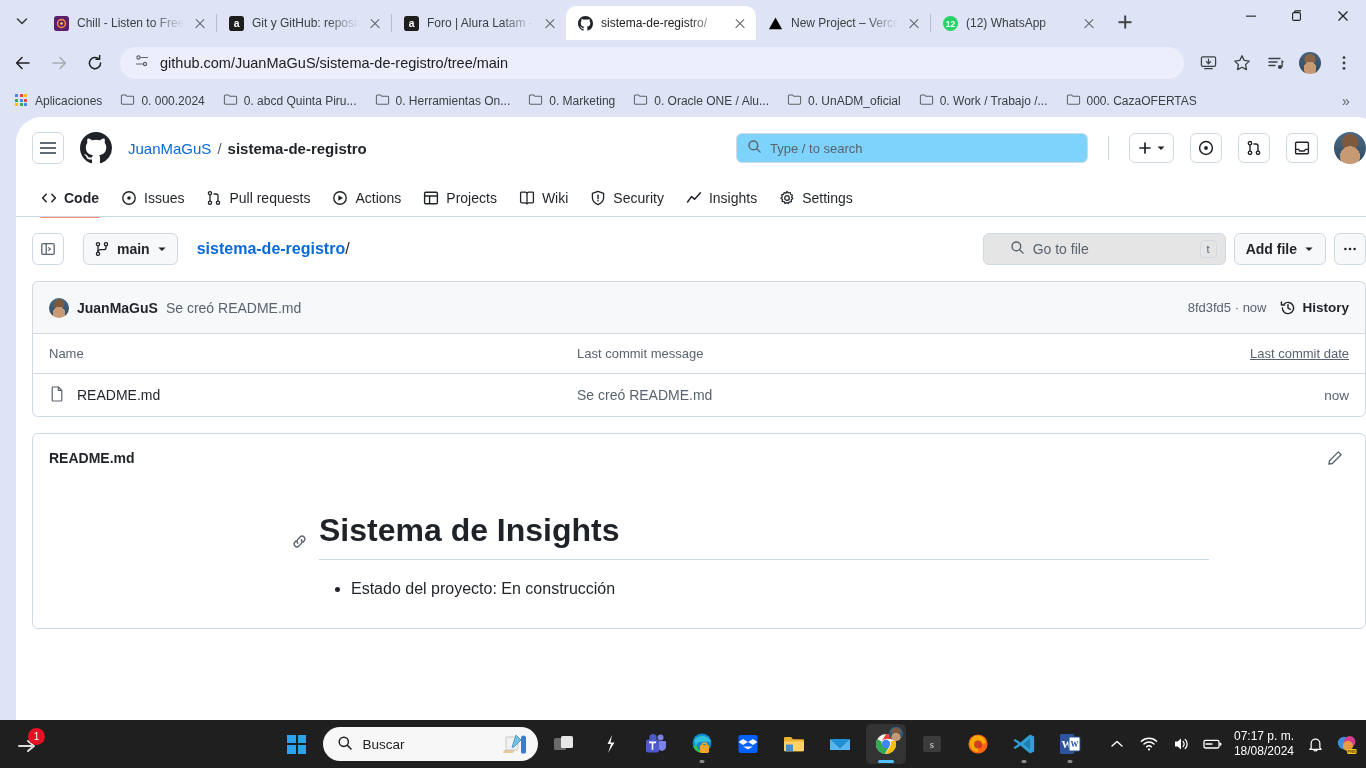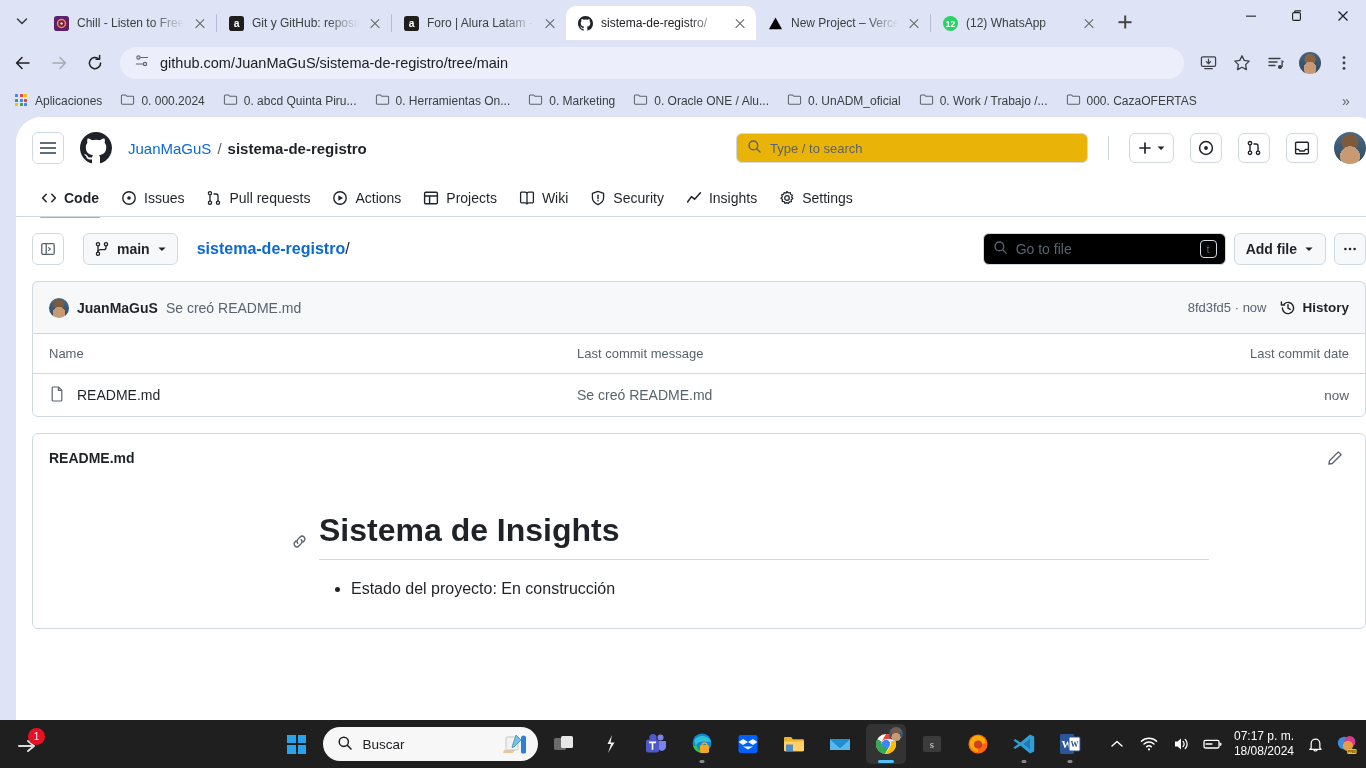--- a/index.html
+++ b/index.html
@@ -90,21 +90,21 @@
   .hamburger { width: 32px; height: 32px; border: 1px solid #d1d9e0; border-radius: 6px; display:flex; align-items:center; justify-content:center; flex:0 0 auto; }
   .hamburger i { display:block; width:16px; height:1.6px; background:#636c76; box-shadow: 0 5px 0 #636c76, 0 -5px 0 #636c76; }
   .gh-logo { width: 32px; height: 32px; flex:0 0 auto; }
   .crumbs { display:flex; align-items:center; gap:6px; font-size: 15px; }
   .crumb-owner { color: #0969da; }
   .crumb-sep { color: #59636e; }
   .crumb-repo { color: #1f2328; font-weight: 600; }
 
   .gh-search {
     margin-left: auto; width: 352px; height: 30px; border: 1px solid #d1d9e0; border-radius: 6px;
-    display:flex; align-items:center; gap:8px; padding: 0 10px; color: #59636e; font-size: 13px; background:#eab308;
+    display:flex; align-items:center; gap:8px; padding: 0 10px; color: #59636e; font-size: 13px; background:#7dd3fc;
   }
   .hdr-divider { width:1px; height:24px; background:#d1d9e0; margin: 0 4px; }
   .hdr-btn {
     height: 30px; border: 1px solid #d1d9e0; border-radius: 6px;
     display:flex; align-items:center; justify-content:center; gap:3px; padding: 0 7px; flex:0 0 auto;
   }
   .hdr-avatar {
     width: 32px; height: 32px; border-radius: 50%; flex:0 0 auto;
     background:
       radial-gradient(circle at 50% 76%, #c79a74 0 34%, transparent 35%),
@@ -130,22 +130,22 @@
   .branch-btn {
     height: 32px; border:1px solid #d1d9e0; border-radius:6px; background:#f6f8fa;
     display:flex; align-items:center; gap:7px; padding: 0 10px; font-size: 14px; font-weight:600; color:#1f2328; flex:0 0 auto;
   }
   .path-crumbs { font-size: 16px; font-weight: 600; }
   .path-crumbs .repo-link { color: #0969da; }
   .path-crumbs .slash { color:#1f2328; font-weight:400; }
 
   .fn-right { margin-left:auto; display:flex; align-items:center; gap:8px; }
   .gotofile {
-    width: 243px; height: 32px; border:1px solid #d1d9e0; border-radius:6px; background:#000000;
-    display:flex; align-items:center; gap:8px; padding: 0 8px 0 9px; color:#59636e; font-size: 14px;
+    width: 243px; height: 32px; border:1px solid #d1d9e0; border-radius:6px; background:#e5e5e5;
+    display:flex; align-items:center; gap:8px; padding: 0 8px 0 26px; color:#59636e; font-size: 14px;
   }
   .gotofile .kbd { margin-left:auto; border:1px solid #d1d9e0; border-radius:4px; font-size:11px; padding:1px 6px; color:#59636e; line-height: 14px;}
   .addfile-btn {
     height: 32px; border:1px solid #d1d9e0; border-radius:6px; background:#f6f8fa;
     display:flex; align-items:center; gap:7px; padding: 0 11px; font-size:14px; font-weight:600; color:#1f2328;
   }
   .kebab-btn { width: 32px; height:32px; border:1px solid #d1d9e0; border-radius:6px; background:#f6f8fa; display:flex; align-items:center; justify-content:center; font-size:15px; color:#1f2328; letter-spacing:1px; }
 
   .commit-bar {
     height: 52px; border:1px solid #d1d9e0; border-bottom: none; border-radius: 6px 6px 0 0; background:#f6f8fa;
@@ -163,21 +163,21 @@
   .commit-right { margin-left:auto; display:flex; align-items:center; gap: 14px; }
   .commit-hash { color:#59636e; font-size:13px; }
   .history-link { display:flex; align-items:flex-start; gap:6px; color:#1f2328; font-weight:600; font-size:13.5px; }
 
   .file-table { border:1px solid #d1d9e0; border-radius: 0 0 6px 6px; overflow:hidden; background:#fff; }
   .ft-head { display:flex; height: 40px; align-items:center; background:#fff; border-bottom:1px solid #d1d9e0; font-size:13px; color:#59636e; padding: 0 16px; }
   .ft-row  { display:flex; height: 42px; align-items:center; font-size:14px; padding: 0 16px; }
   .col-name { flex: 0 0 528px; display:flex; align-items:center; gap:12px; }
   .col-msg  { flex: 1 1 auto; }
   .col-date { flex: 0 0 140px; text-align:right; }
-  .ft-head .col-date { padding-right: 0; }
+  .ft-head .col-date { padding-right: 0; text-decoration: underline; }
   .file-link { color:#1f2328; }
   .msg-link { color:#59636e; }
   .date-cell { color:#59636e; font-size:13.5px; }
 
   .readme-card { margin-top: 16px; border:1px solid #d1d9e0; border-radius:6px; background:#fff; }
   .readme-head { height: 48px; display:flex; align-items:center; padding: 0 16px; }
   .readme-title { font-size: 14px; font-weight:600; color:#1f2328; }
   .readme-edit { margin-left:auto; width: 28px; height:28px; display:flex; align-items:center; justify-content:center; }
   .readme-body { padding: 30px 16px 26px 16px; }
   .readme-inner { max-width: 1020px; margin: 0 auto; padding-left: 130px; }

